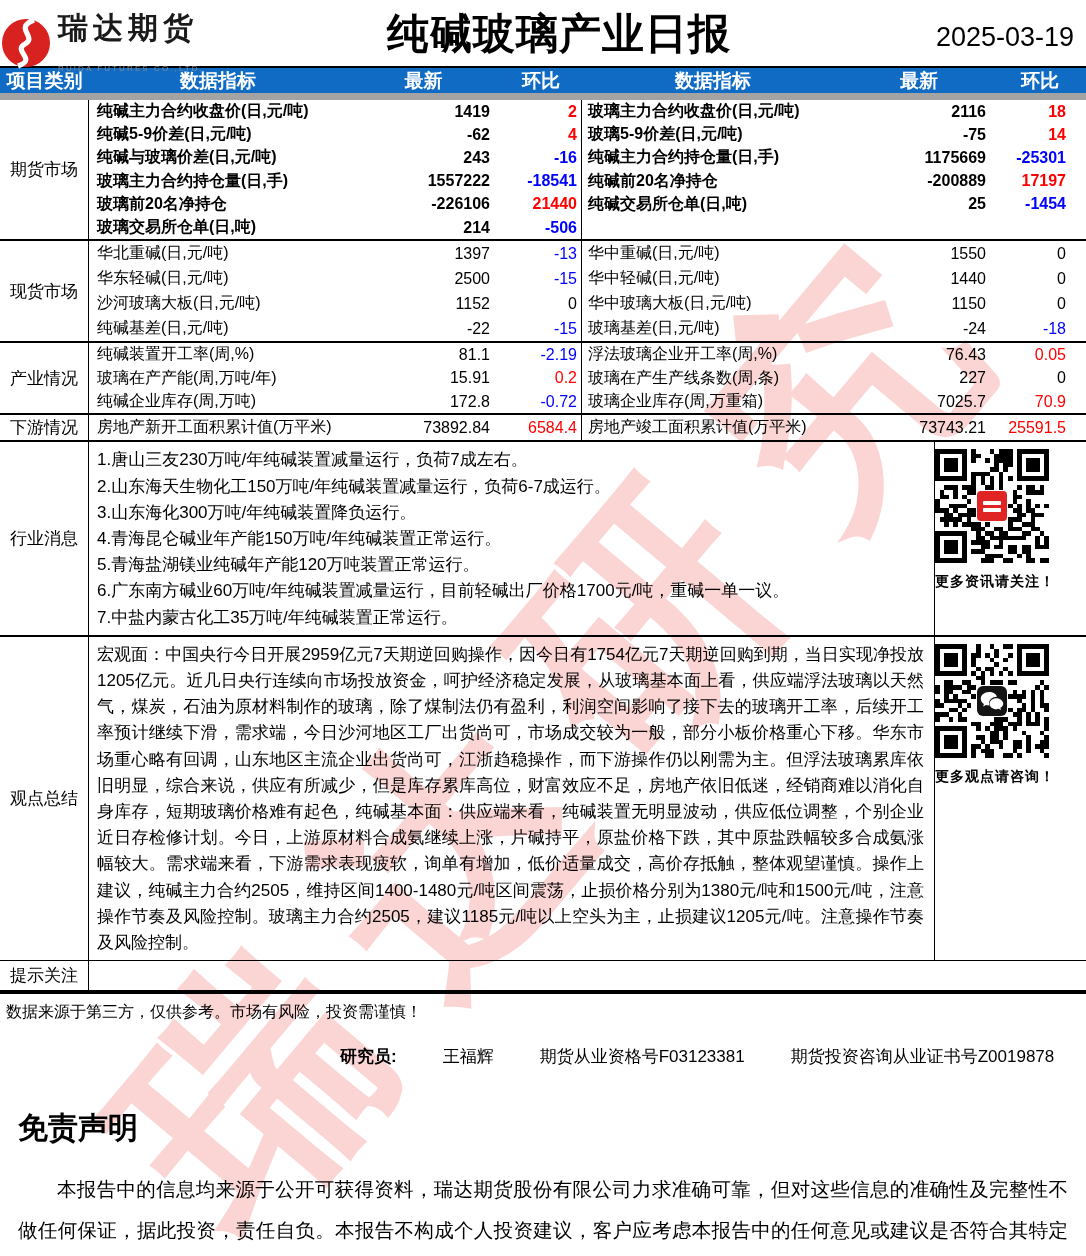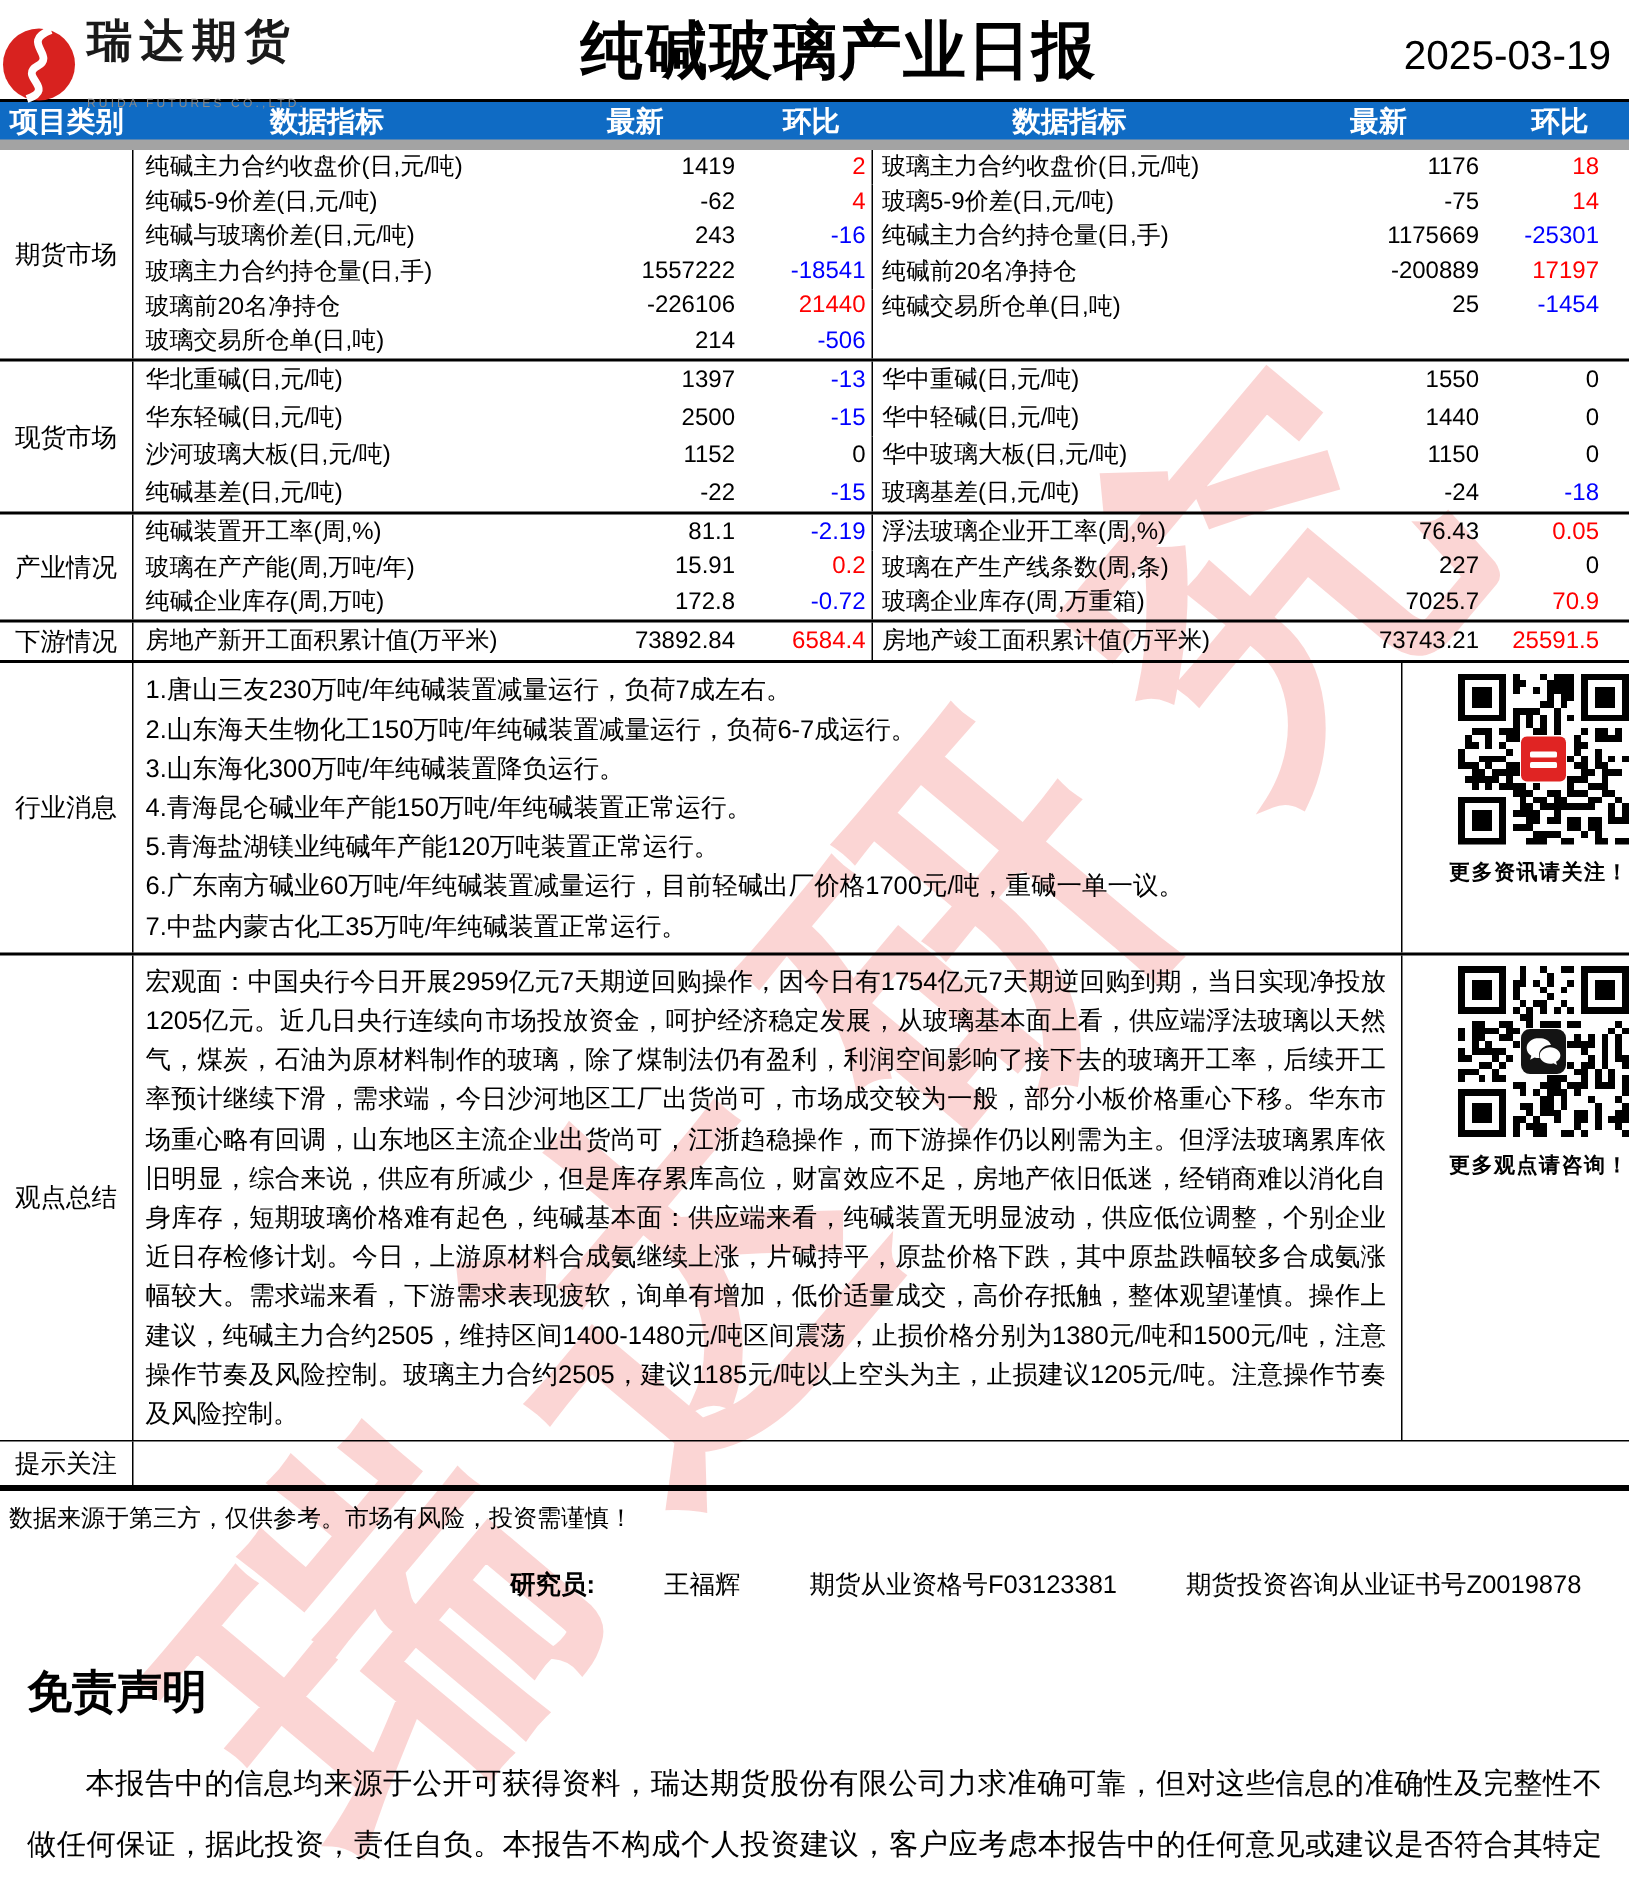--- a/index.html
+++ b/index.html
@@ -36,33 +36,33 @@
     font-size:17px; border-right:1px solid #000; text-align:center; }
   .rows { flex:1; }
   .data-row { display:grid; grid-template-columns:256px 155px 82px 264px 150px 90px; }
   .data-row > div { display:flex; align-items:center; height:100%; font-size:16px; white-space:nowrap; }
   .cell-ind-l { padding-left:8px; }
   .cell-val-l { justify-content:flex-end; padding-right:10px; }
   .cell-chg-l { justify-content:flex-end; padding-right:4px; border-right:1px solid #000; }
   .cell-ind-r { padding-left:6px; }
   .cell-val-r { justify-content:flex-end; padding-right:10px; }
   .cell-chg-r { justify-content:flex-end; padding-right:20px; }
-  .sec-futures .data-row { height:23.2px; }
+  .sec-futures .data-row { height:23.2px;font-weight:bold; }
   .sec-spot .data-row { height:25px; }
   .sec-industry .data-row { height:23.4px; }
   .sec-downstream .data-row { height:25px; }
 
   
   .text-section { display:flex; border-bottom:2px solid #000; }
   .text-body { flex:1; padding:5px 10px 4px 8px; font-size:17px; }
   .news-body div { line-height:26.2px; }
   .opinion-text { line-height:26.2px; text-align:justify; }
   .news-section { min-height:188px; }
   .opinion-section { min-height:313px; border-bottom-width:1px; }
-  .qr-col { width:152px; flex:0 0 152px; border-left:1px solid #000; display:flex; flex-direction:column; align-items:flex-end; padding-top:7px; }
+  .qr-col { width:152px; flex:0 0 152px; border-left:1px solid #000; display:flex; flex-direction:column; align-items:flex-start; padding-top:7px; }
   .qr-box { position:relative; width:114px; height:114px; }
   .qr-box svg { width:114px; height:114px; display:block; }
   .qr-center { position:absolute; left:50%; top:50%; transform:translate(-50%,-50%);
     width:30px; height:30px; display:flex; align-items:center; justify-content:center; }
   .qr-center.red { background:#e02423; border-radius:4px; flex-direction:column; gap:3px; }
   .qr-center.red i { display:block; width:18px; height:4px; background:#fff; border-radius:1px; }
   .qr-center.black { background:#141414; border-radius:6px; }
   .qr-caption { font-size:14px; font-weight:bold; margin-top:10px; letter-spacing:1px; }
 
   
@@ -116,21 +116,21 @@
 
     <div id="sections">
         <div class="data-section sec-futures">
           <div class="cat-cell">期货市场</div>
           <div class="rows">
             <div class="data-row">
               <div class="cell-ind-l">纯碱主力合约收盘价(日,元/吨)</div>
               <div class="cell-val-l">1419</div>
               <div class="cell-chg-l" style="color: rgb(255, 0, 0);">2</div>
               <div class="cell-ind-r">玻璃主力合约收盘价(日,元/吨)</div>
-              <div class="cell-val-r">1176</div>
+              <div class="cell-val-r">2116</div>
               <div class="cell-chg-r" style="color: rgb(255, 0, 0);">18</div>
             </div>
             <div class="data-row">
               <div class="cell-ind-l">纯碱5-9价差(日,元/吨)</div>
               <div class="cell-val-l">-62</div>
               <div class="cell-chg-l" style="color: rgb(255, 0, 0);">4</div>
               <div class="cell-ind-r">玻璃5-9价差(日,元/吨)</div>
               <div class="cell-val-r">-75</div>
               <div class="cell-chg-r" style="color: rgb(255, 0, 0);">14</div>
             </div>

